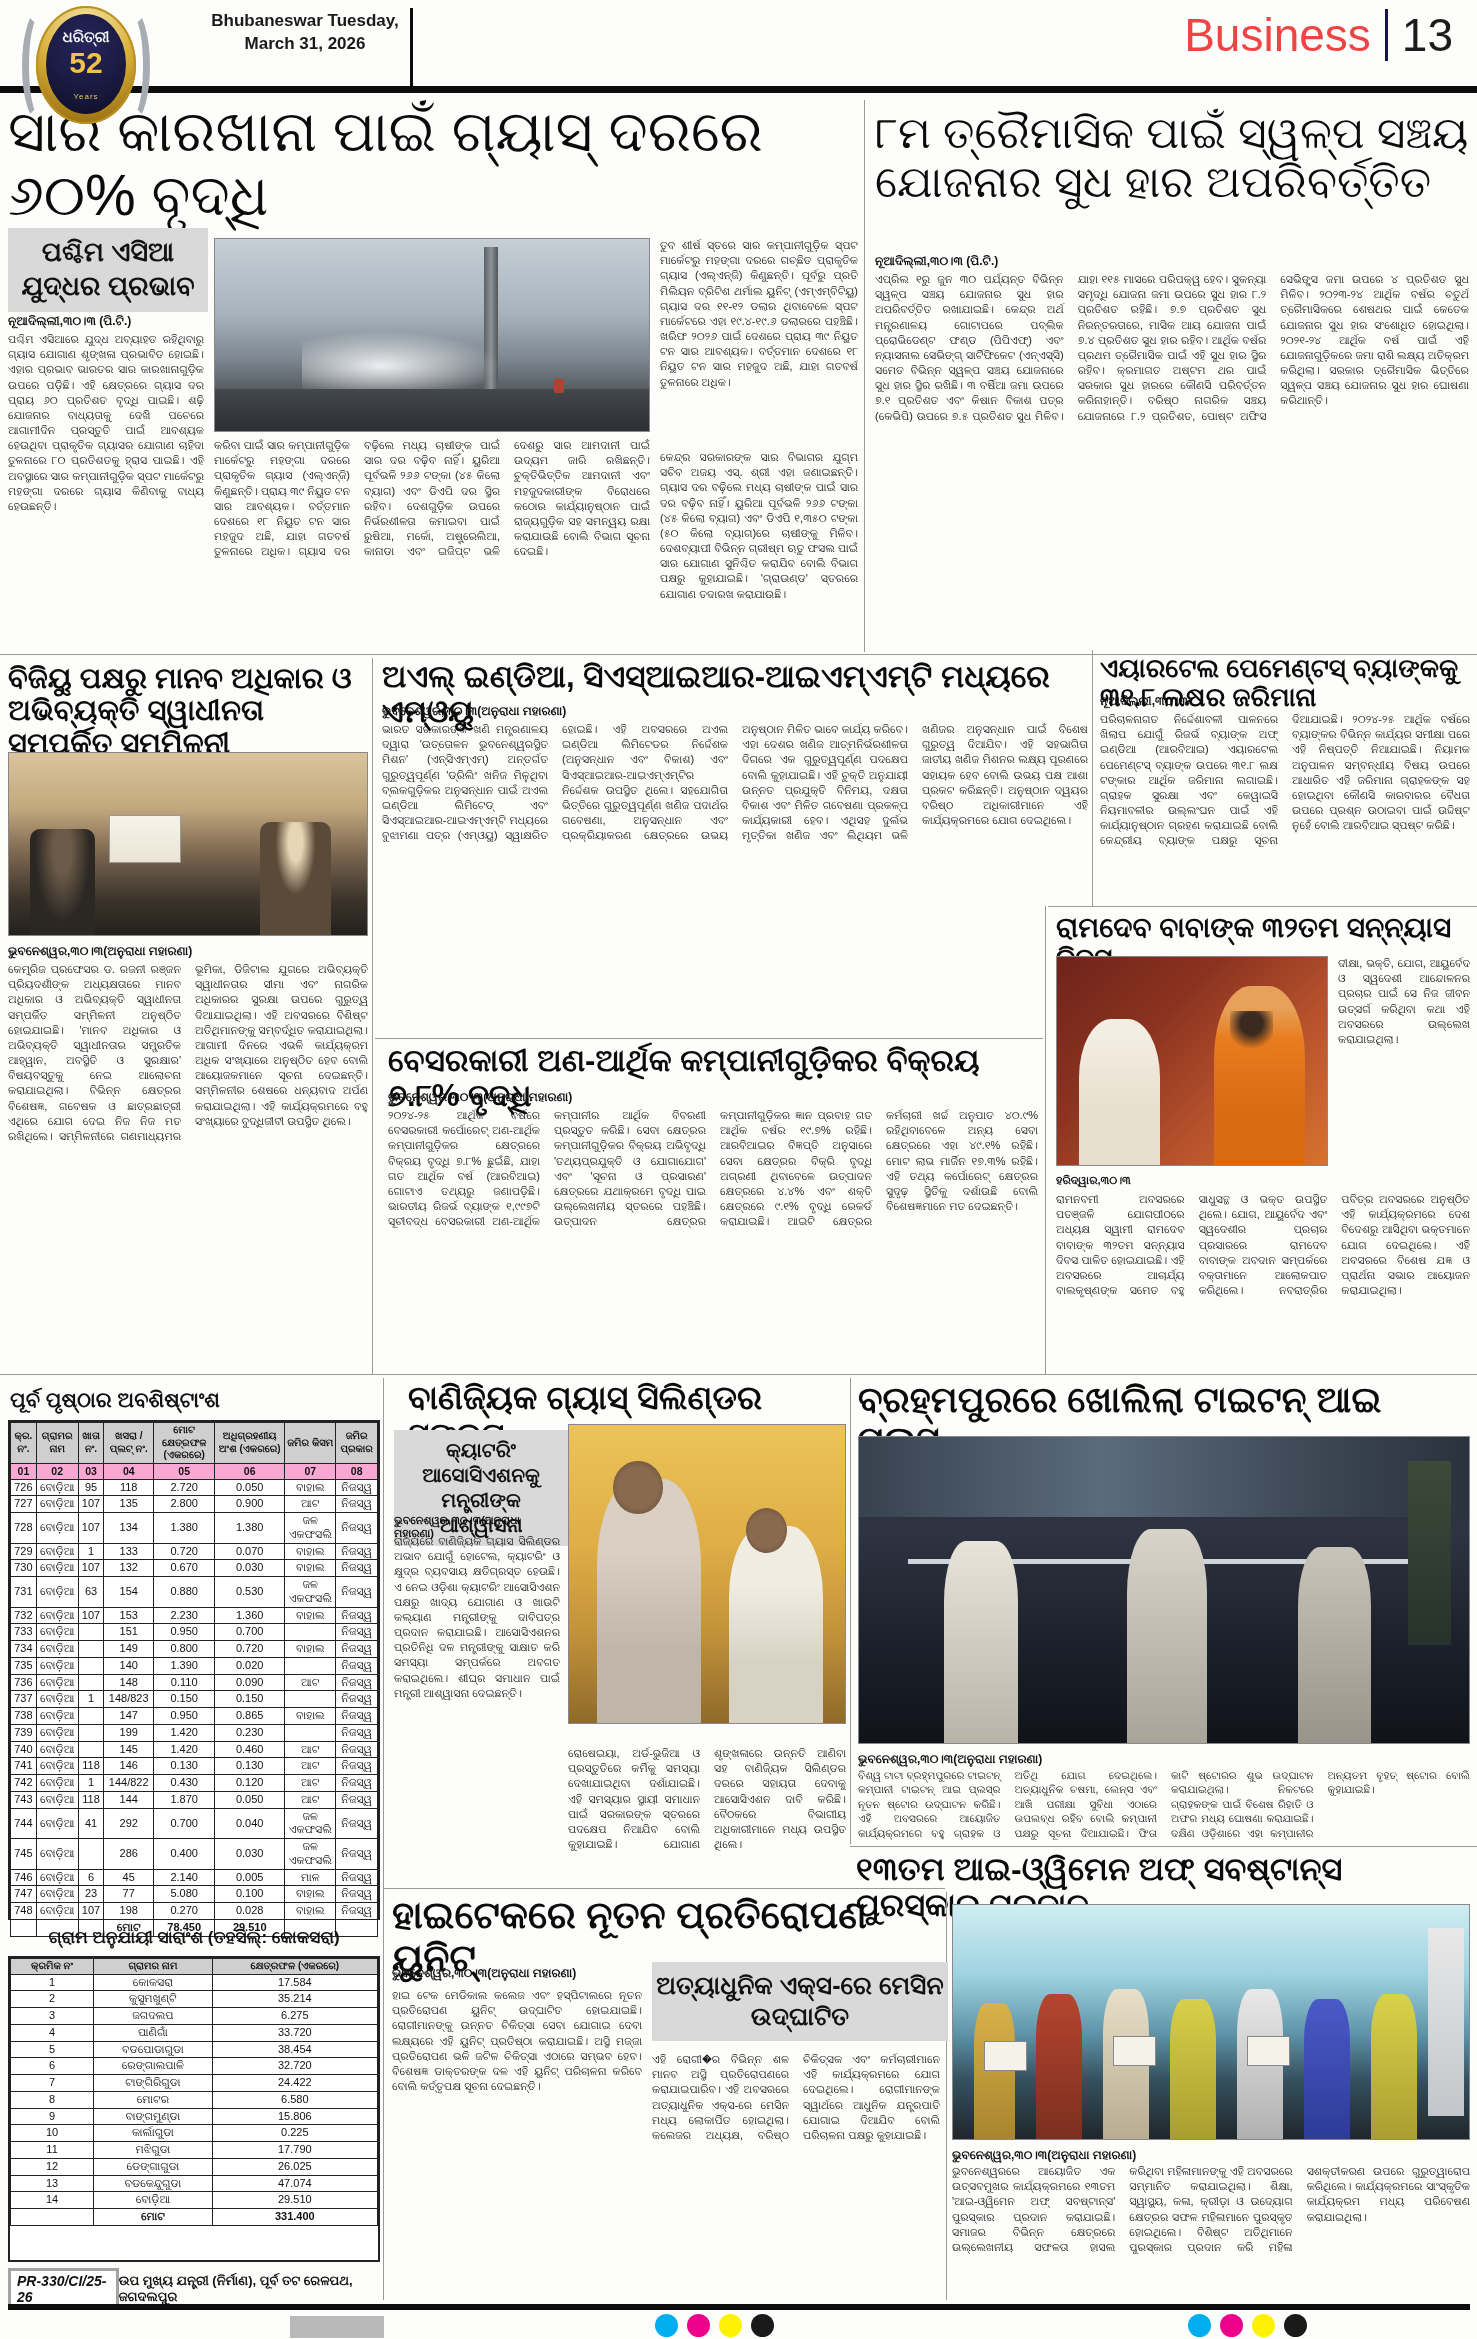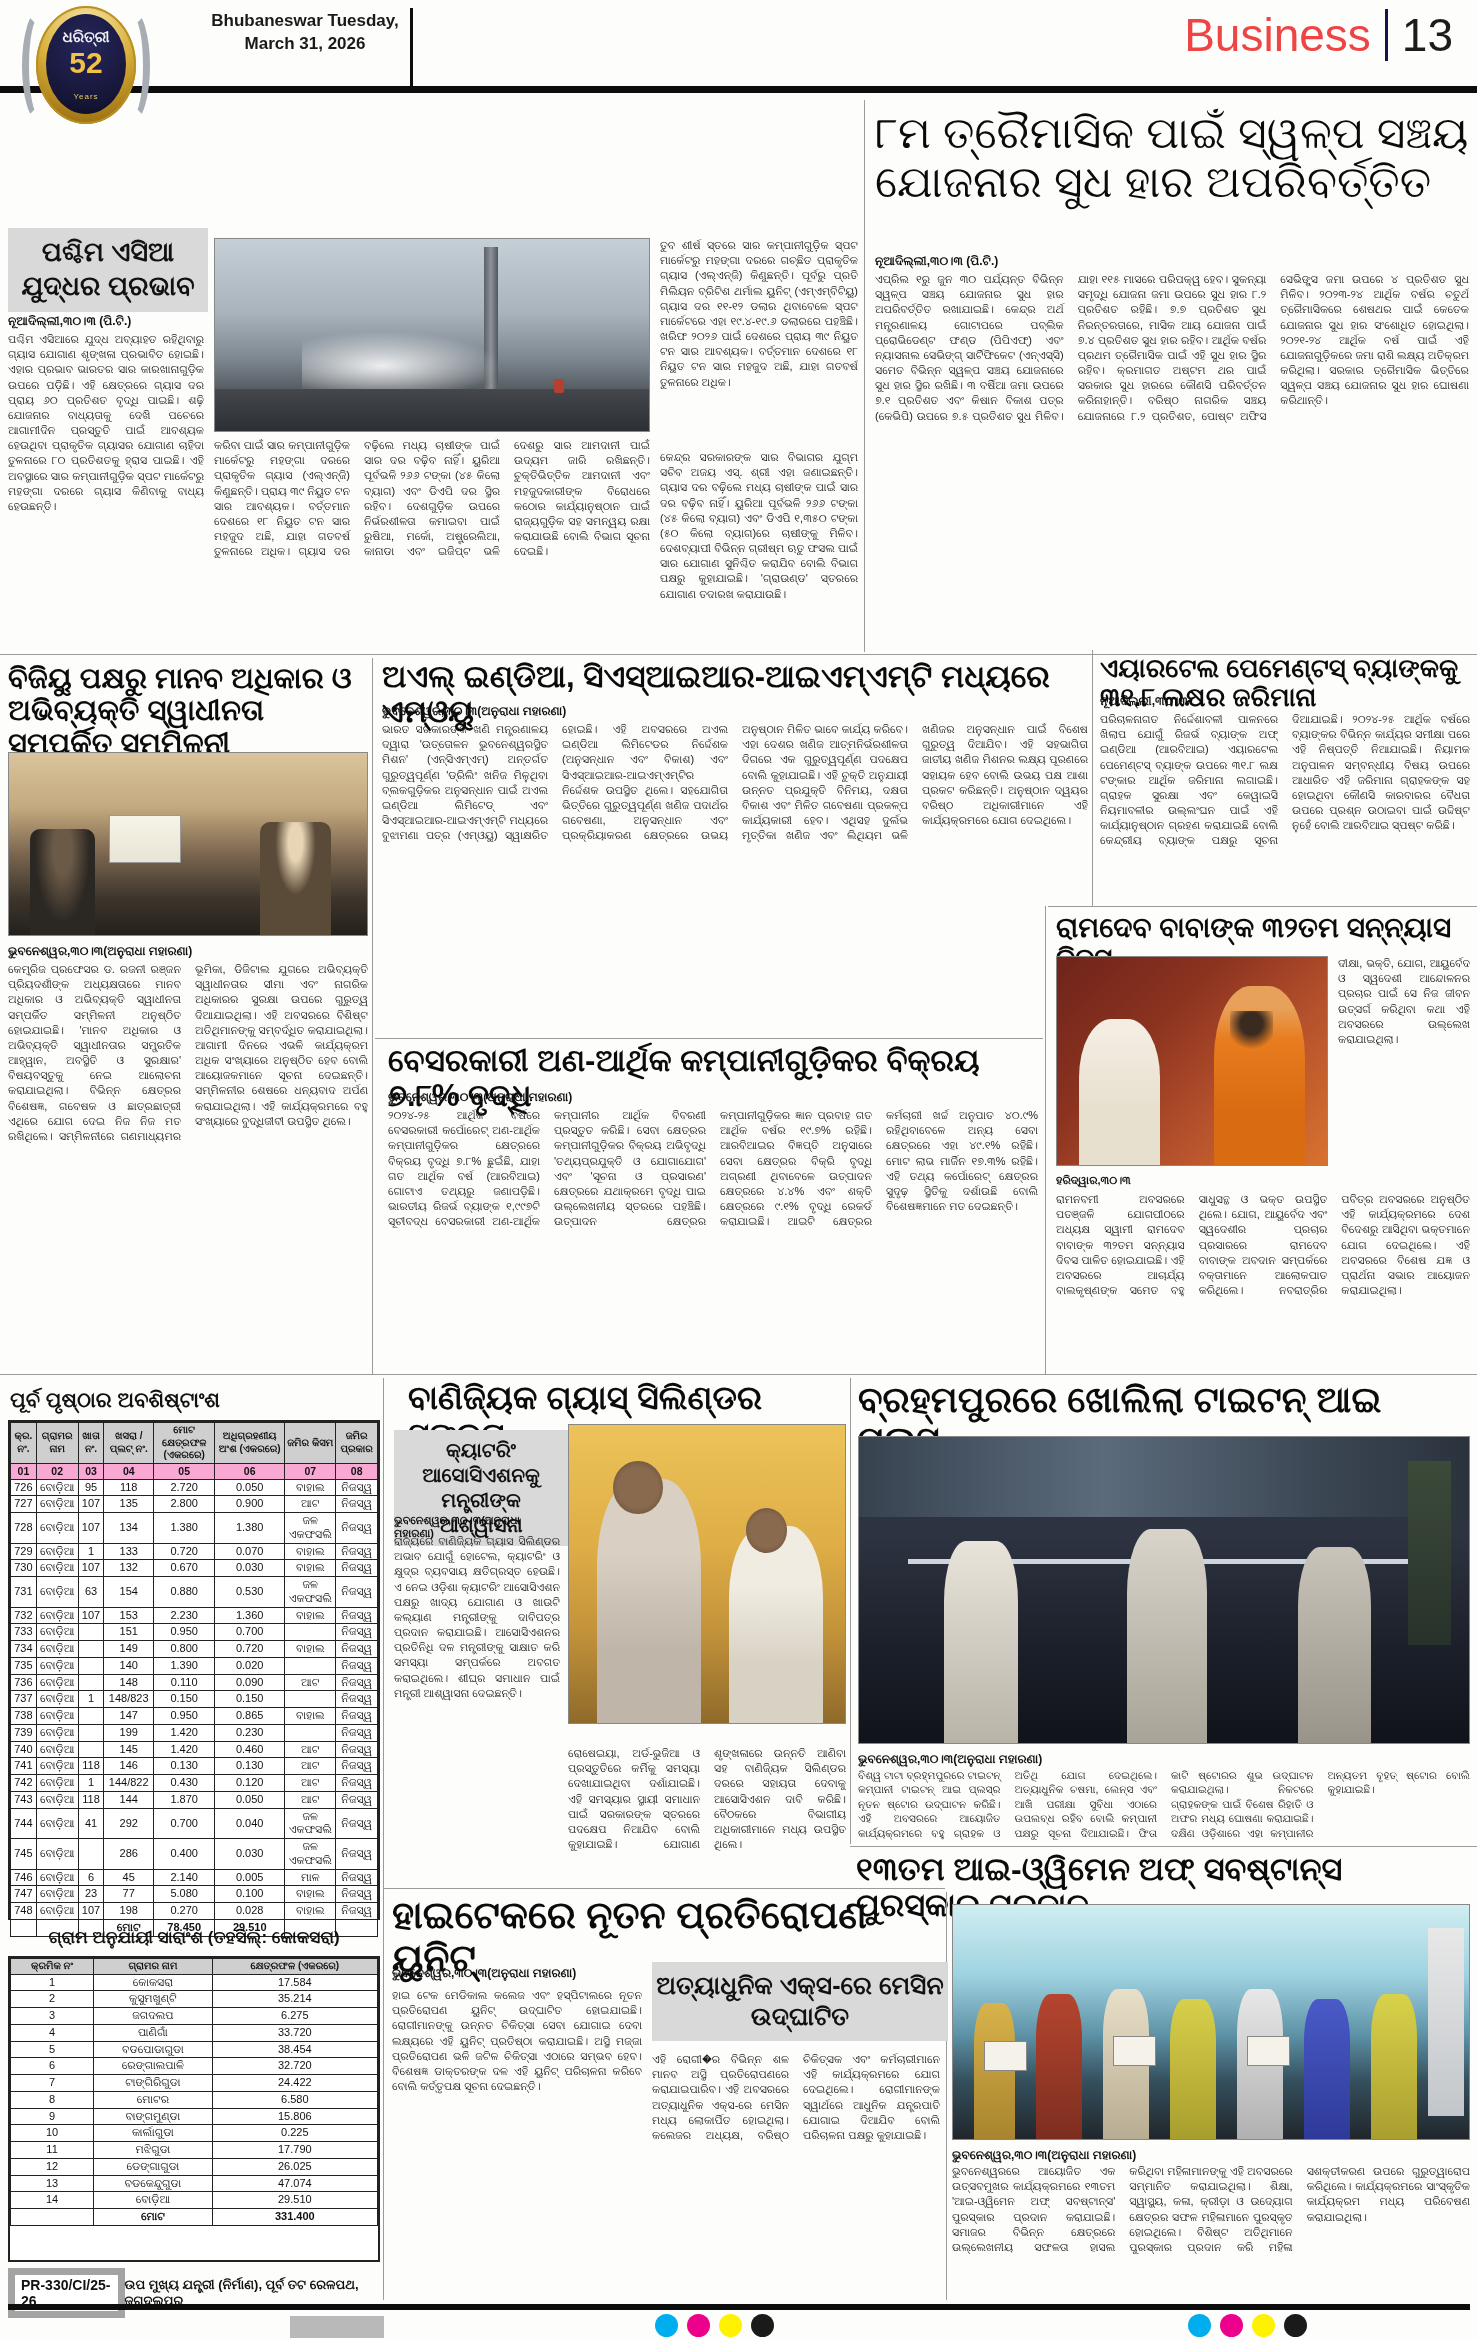--- a/index.html
+++ b/index.html
@@ -42,21 +42,21 @@
   .pd{position:absolute;}
   
   .tbl-title{font-weight:bold;font-size:21px;}
   table.news{border-collapse:collapse;width:100%;font-size:11px;background:#fff;}
   table.news th, table.news td{border:1px solid #222;padding:1px 2px;text-align:center;line-height:1.25;}
   table.news thead th{background:#cfcfcf;font-weight:bold;font-size:10px;}
   table.news thead tr.colnums th{background:#f9a8d4;font-size:10.5px;}
   table.news tbody tr:last-child td{font-weight:bold;}
   .tbl-wrap{position:absolute;border:2px solid #222;box-sizing:border-box;background:#fff;}
   .tbl-foot{position:absolute;display:flex;justify-content:space-between;align-items:center;font-size:14px;font-weight:bold;}
-  .pr-box{border:7px solid #a3a3a3;padding:2px 6px;font-size:14px;background:#fff;}
+  .pr-box{border:3px solid #a3a3a3;padding:2px 6px;font-size:14px;background:#fff;font-style:italic;}
   
   .rule-bottom{position:absolute;left:8px;top:2304px;width:1462px;height:6px;background:#0d0d0d;}
   .reg-gray{position:absolute;top:2316px;left:290px;width:94px;height:22px;background:#b9b9b9;}
   .dots{position:absolute;top:2314px;display:flex;gap:9px;}
   .dot{width:23px;height:23px;border-radius:50%;}
 </style>
 </head>
 <body>
 
 <div class="page">
@@ -80,20 +80,21 @@
     <div>March 31, 2026</div>
   </div>
   <div class="date-vrule"></div>
 
   <div class="biz-head">
     <span class="biz-word">Business</span>
     <span class="biz-sep"></span>
     <span class="biz-num">13</span>
   </div>
 
+  <div class="abs headline light" style="left:8px;top:100px;width:852px;font-size:57px;font-weight:500;">ସାର କାରଖାନା ପାଇଁ ଗ୍ୟାସ୍ ଦରରେ ୬୦% ବୃଦ୍ଧି</div>
 
   <div class="abs kicker" style="left:8px;top:228px;width:192px;font-size:27px;">ପଶ୍ଚିମ ଏସିଆ ଯୁଦ୍ଧର ପ୍ରଭାବ</div>
   <div class="abs dateline" style="left:8px;top:312px;width:192px;">ନୂଆଦିଲ୍ଲୀ,୩୦।୩ (ପି.ଟି.)</div>
   <div class="abs bodytxt" style="left:8px;top:332px;width:196px;height:322px;">ପଶ୍ଚିମ ଏସିଆରେ ଯୁଦ୍ଧ ଅବ୍ୟାହତ ରହିଥିବାରୁ ଗ୍ୟାସ ଯୋଗାଣ ଶୃଙ୍ଖଳା ପ୍ରଭାବିତ ହୋଇଛି। ଏହାର ପ୍ରଭାବ ଭାରତର ସାର କାରଖାନାଗୁଡ଼ିକ ଉପରେ ପଡ଼ିଛି। ଏହି କ୍ଷେତ୍ରରେ ଗ୍ୟାସ ଦର ପ୍ରାୟ ୬୦ ପ୍ରତିଶତ ବୃଦ୍ଧି ପାଇଛି। ଶଢ଼ି ଯୋଜନାର ବାଧ୍ୟତାକୁ ଦେଖି ପଚେରେ ଆଗାମୀଦିନ ପ୍ରସ୍ତୁତି ପାଇଁ ଆବଶ୍ୟକ ହେଉଥିବା ପ୍ରାକୃତିକ ଗ୍ୟାସର ଯୋଗାଣ ଚାହିଦା ତୁଳନାରେ ୮୦ ପ୍ରତିଶତକୁ ହ୍ରାସ ପାଇଛି। ଏହି ଅବସ୍ଥାରେ ସାର କମ୍ପାନୀଗୁଡ଼ିକ ସ୍ପଟ ମାର୍କେଟରୁ ମହଙ୍ଗା ଦରରେ ଗ୍ୟାସ କିଣିବାକୁ ବାଧ୍ୟ ହେଉଛନ୍ତି।</div>
 
   <div class="photo" style="left:214px;top:238px;width:436px;height:194px;
        background:linear-gradient(180deg,#c6cfd6 0%,#a9b4bd 38%,#7e8891 62%,#4d5257 82%,#3a3d41 100%);">
     <div class="pd" style="left:62%;top:4%;width:14px;height:78%;background:linear-gradient(90deg,#5c6166,#8d9399,#51565b);"></div>
     <div class="pd" style="left:20%;top:48%;width:46%;height:30%;background:radial-gradient(ellipse at 40% 60%,rgba(250,250,250,.9),rgba(250,250,250,0) 70%);"></div>
     <div class="pd" style="left:0;bottom:0;width:100%;height:22%;background:linear-gradient(180deg,#44484d,#2c2f33);"></div>

